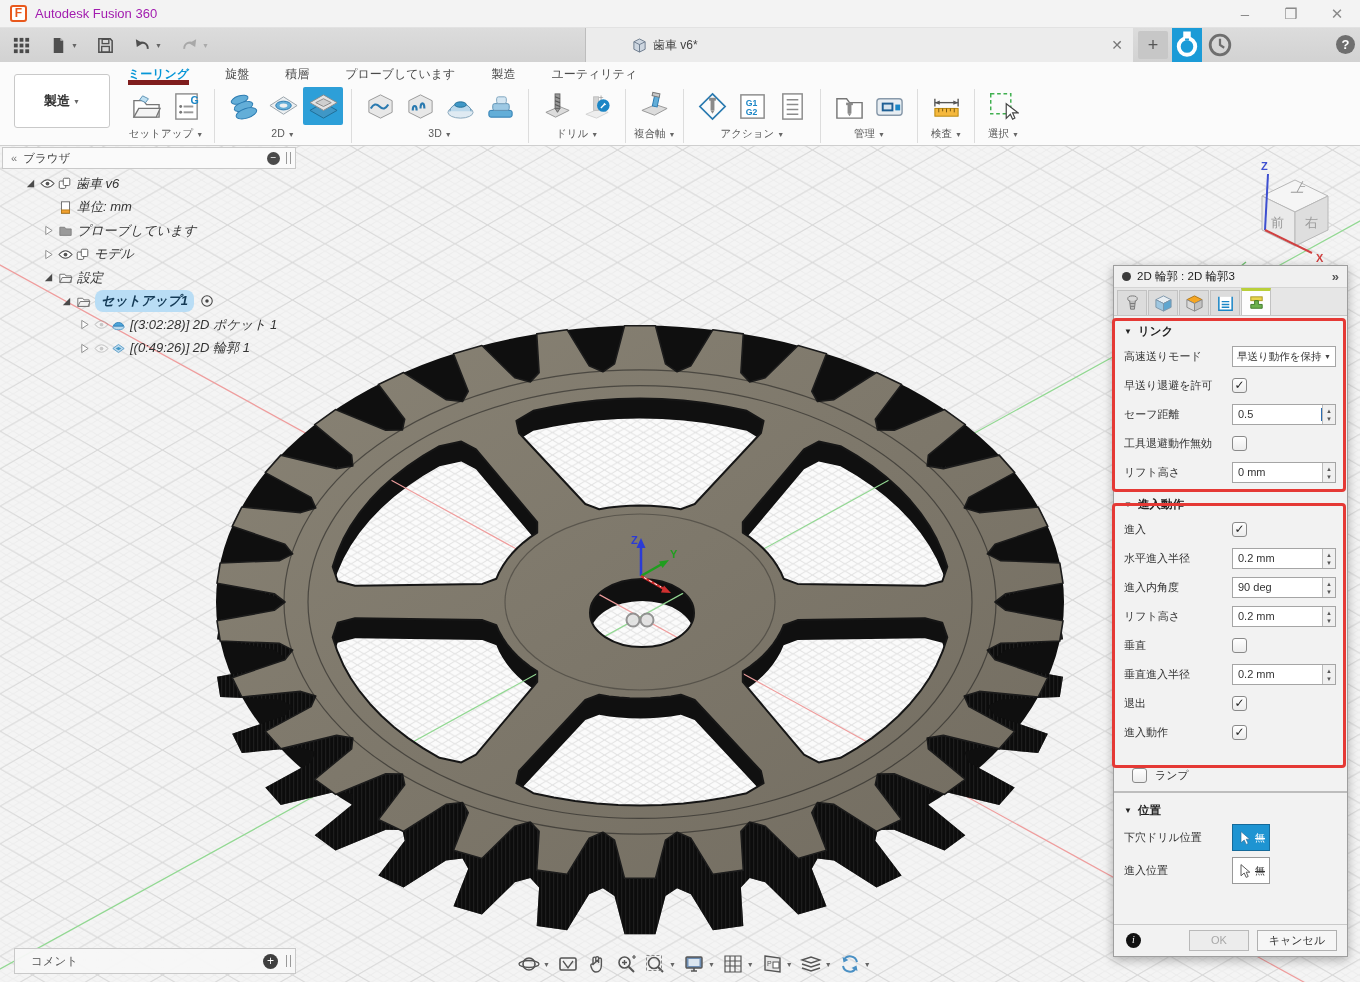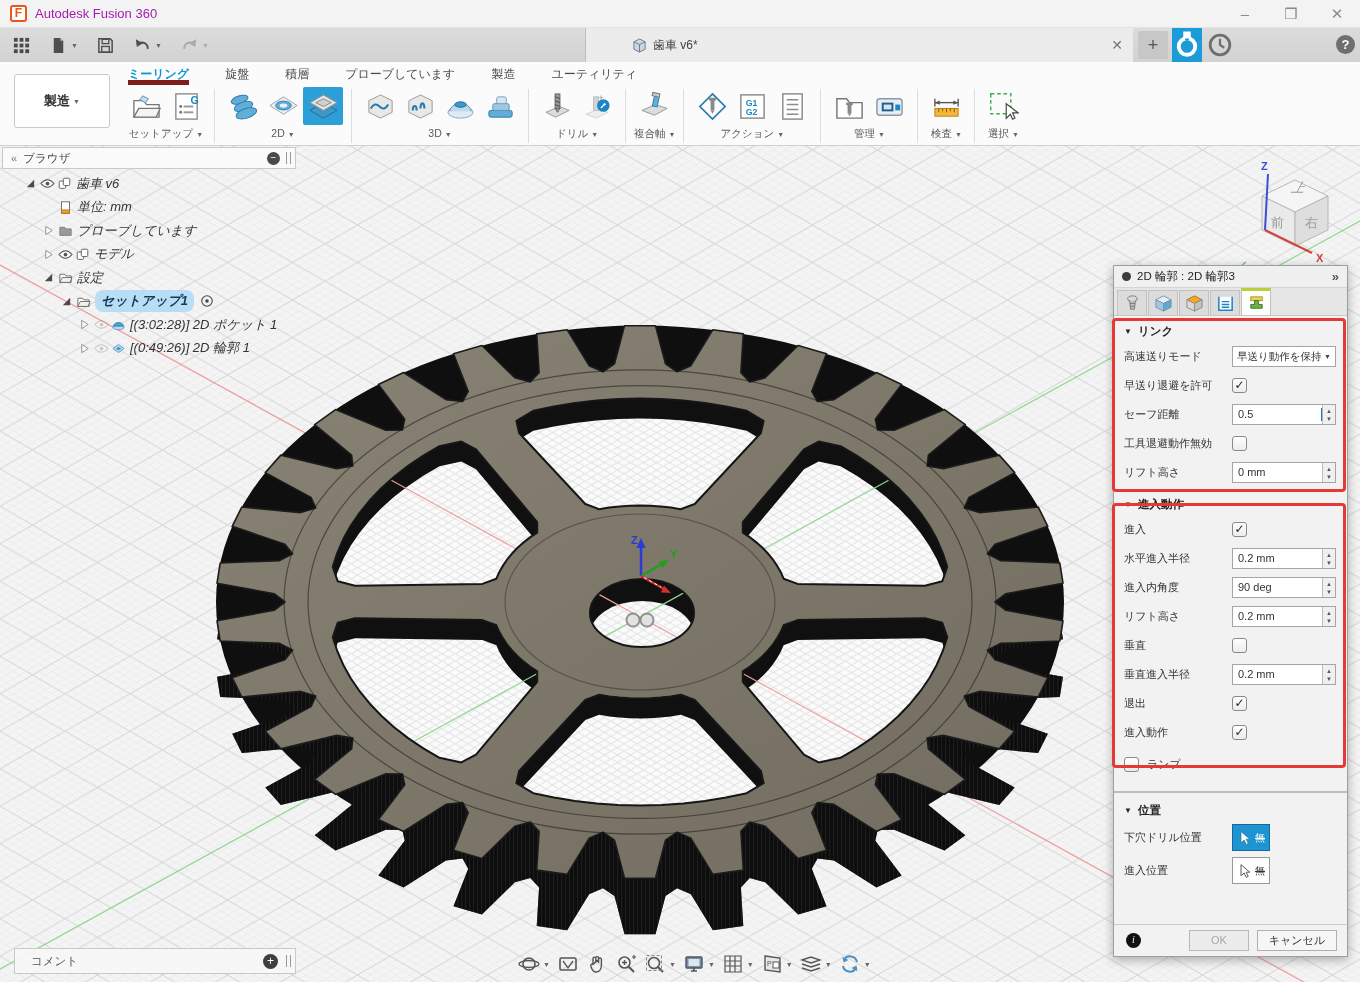--- a/index.html
+++ b/index.html
@@ -88,21 +88,21 @@
   .dlabel { width:108px; flex:none; color:#333; }
   .dselect { width:104px; height:21px; background:#fff; border:1px solid #a5a5a5; display:flex; align-items:center; padding:0 4px; }
   .dselect .val { flex:1; font-size:10.5px; white-space:nowrap; overflow:hidden; }
   .dselect .ar { font-size:7px; color:#444; }
   .dcheck { width:15px; height:15px; border:1px solid #8a8a8a; border-radius:3px; background:linear-gradient(#fff,#ececec); color:#222; font-size:12px; line-height:13px; text-align:center; font-weight:bold; }
   .dspin { width:104px; height:21px; background:#fff; border:1px solid #a5a5a5; display:flex; }
   .dspin .val { flex:1; padding:3px 0 0 5px; font-size:11px; white-space:nowrap; }
   .caretbar { width:1px; height:13px; background:#2b6cb0; margin-top:3px; }
   .spincol { width:13px; border-left:1px solid #bbb; background:#f0f0f0; display:flex; flex-direction:column; align-items:center; justify-content:center; color:#555; }
   .spincol span { font-size:6px; line-height:8px; }
-  #ramp-row { display:flex; align-items:flex-start; height:26px; padding-left:10px; margin-top:8px; }
+  #ramp-row { display:flex; align-items:flex-end; height:26px; padding-left:10px; margin-top:8px;margin-left:8px; }
   #ramp-row .dcheck { margin-right:8px; }
   .ddivider { height:2px; background:#bdbdbd; margin:8px 0 2px 0; }
   .posrow { height:33px; display:flex; align-items:center; }
   .posbtn { width:38px; height:27px; border:1px solid #999; background:#fff; display:flex; align-items:center; justify-content:center; }
   .posbtn.sel { background:#1e94d2; border:1px solid #156a9a; }
   .posbtn .nolabel { font-size:10px; text-decoration:line-through; margin-left:2px; color:#333; }
   .posbtn.sel .nolabel { color:#fff; }
   #dlg-footer { position:absolute; left:0; bottom:0; width:100%; height:32px; border-top:1px solid #c9c9c9; display:flex; align-items:center; }
   #info-btn { width:15px; height:15px; border-radius:50%; background:#111; color:#fff; font-size:10px; font-style:italic; font-family:"Liberation Serif",serif; text-align:center; line-height:14px; margin-left:12px; flex:none; }
   #ok-btn { margin-left:auto; width:60px; height:21px; background:#ececec; border:1px solid #b9b9b9; color:#a8a8a8; font-size:11px; text-align:center; line-height:19px; }

